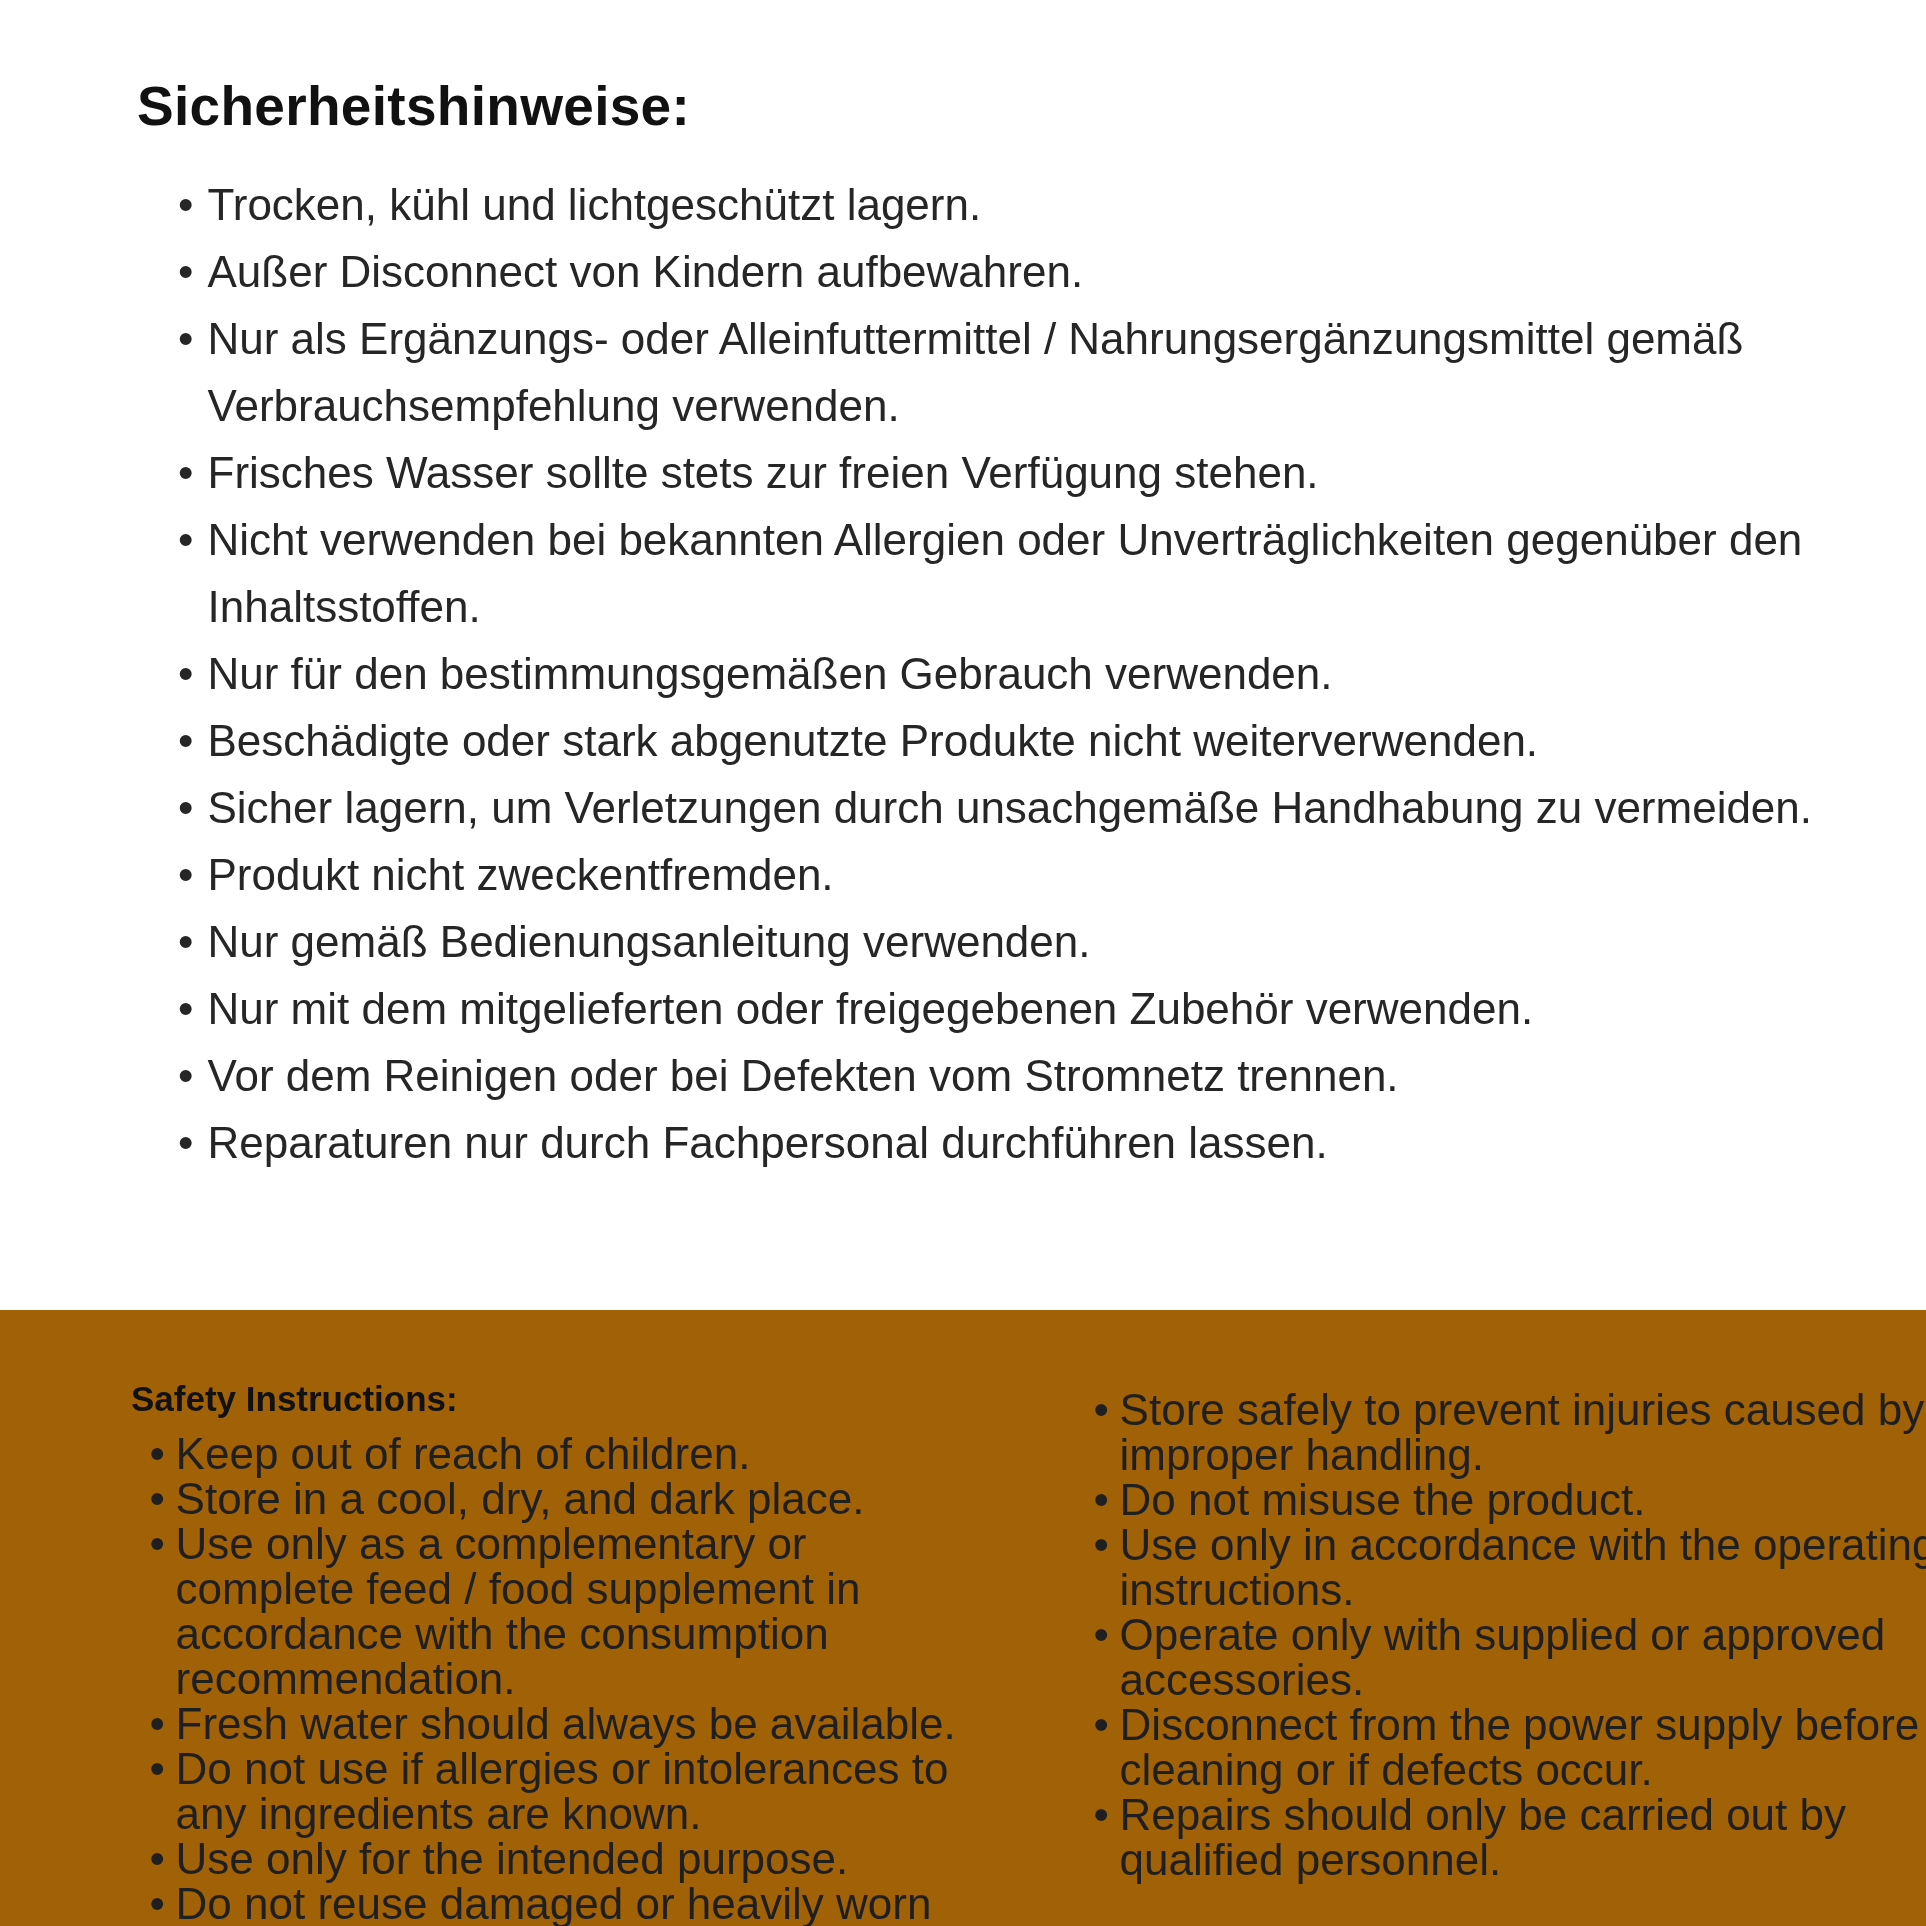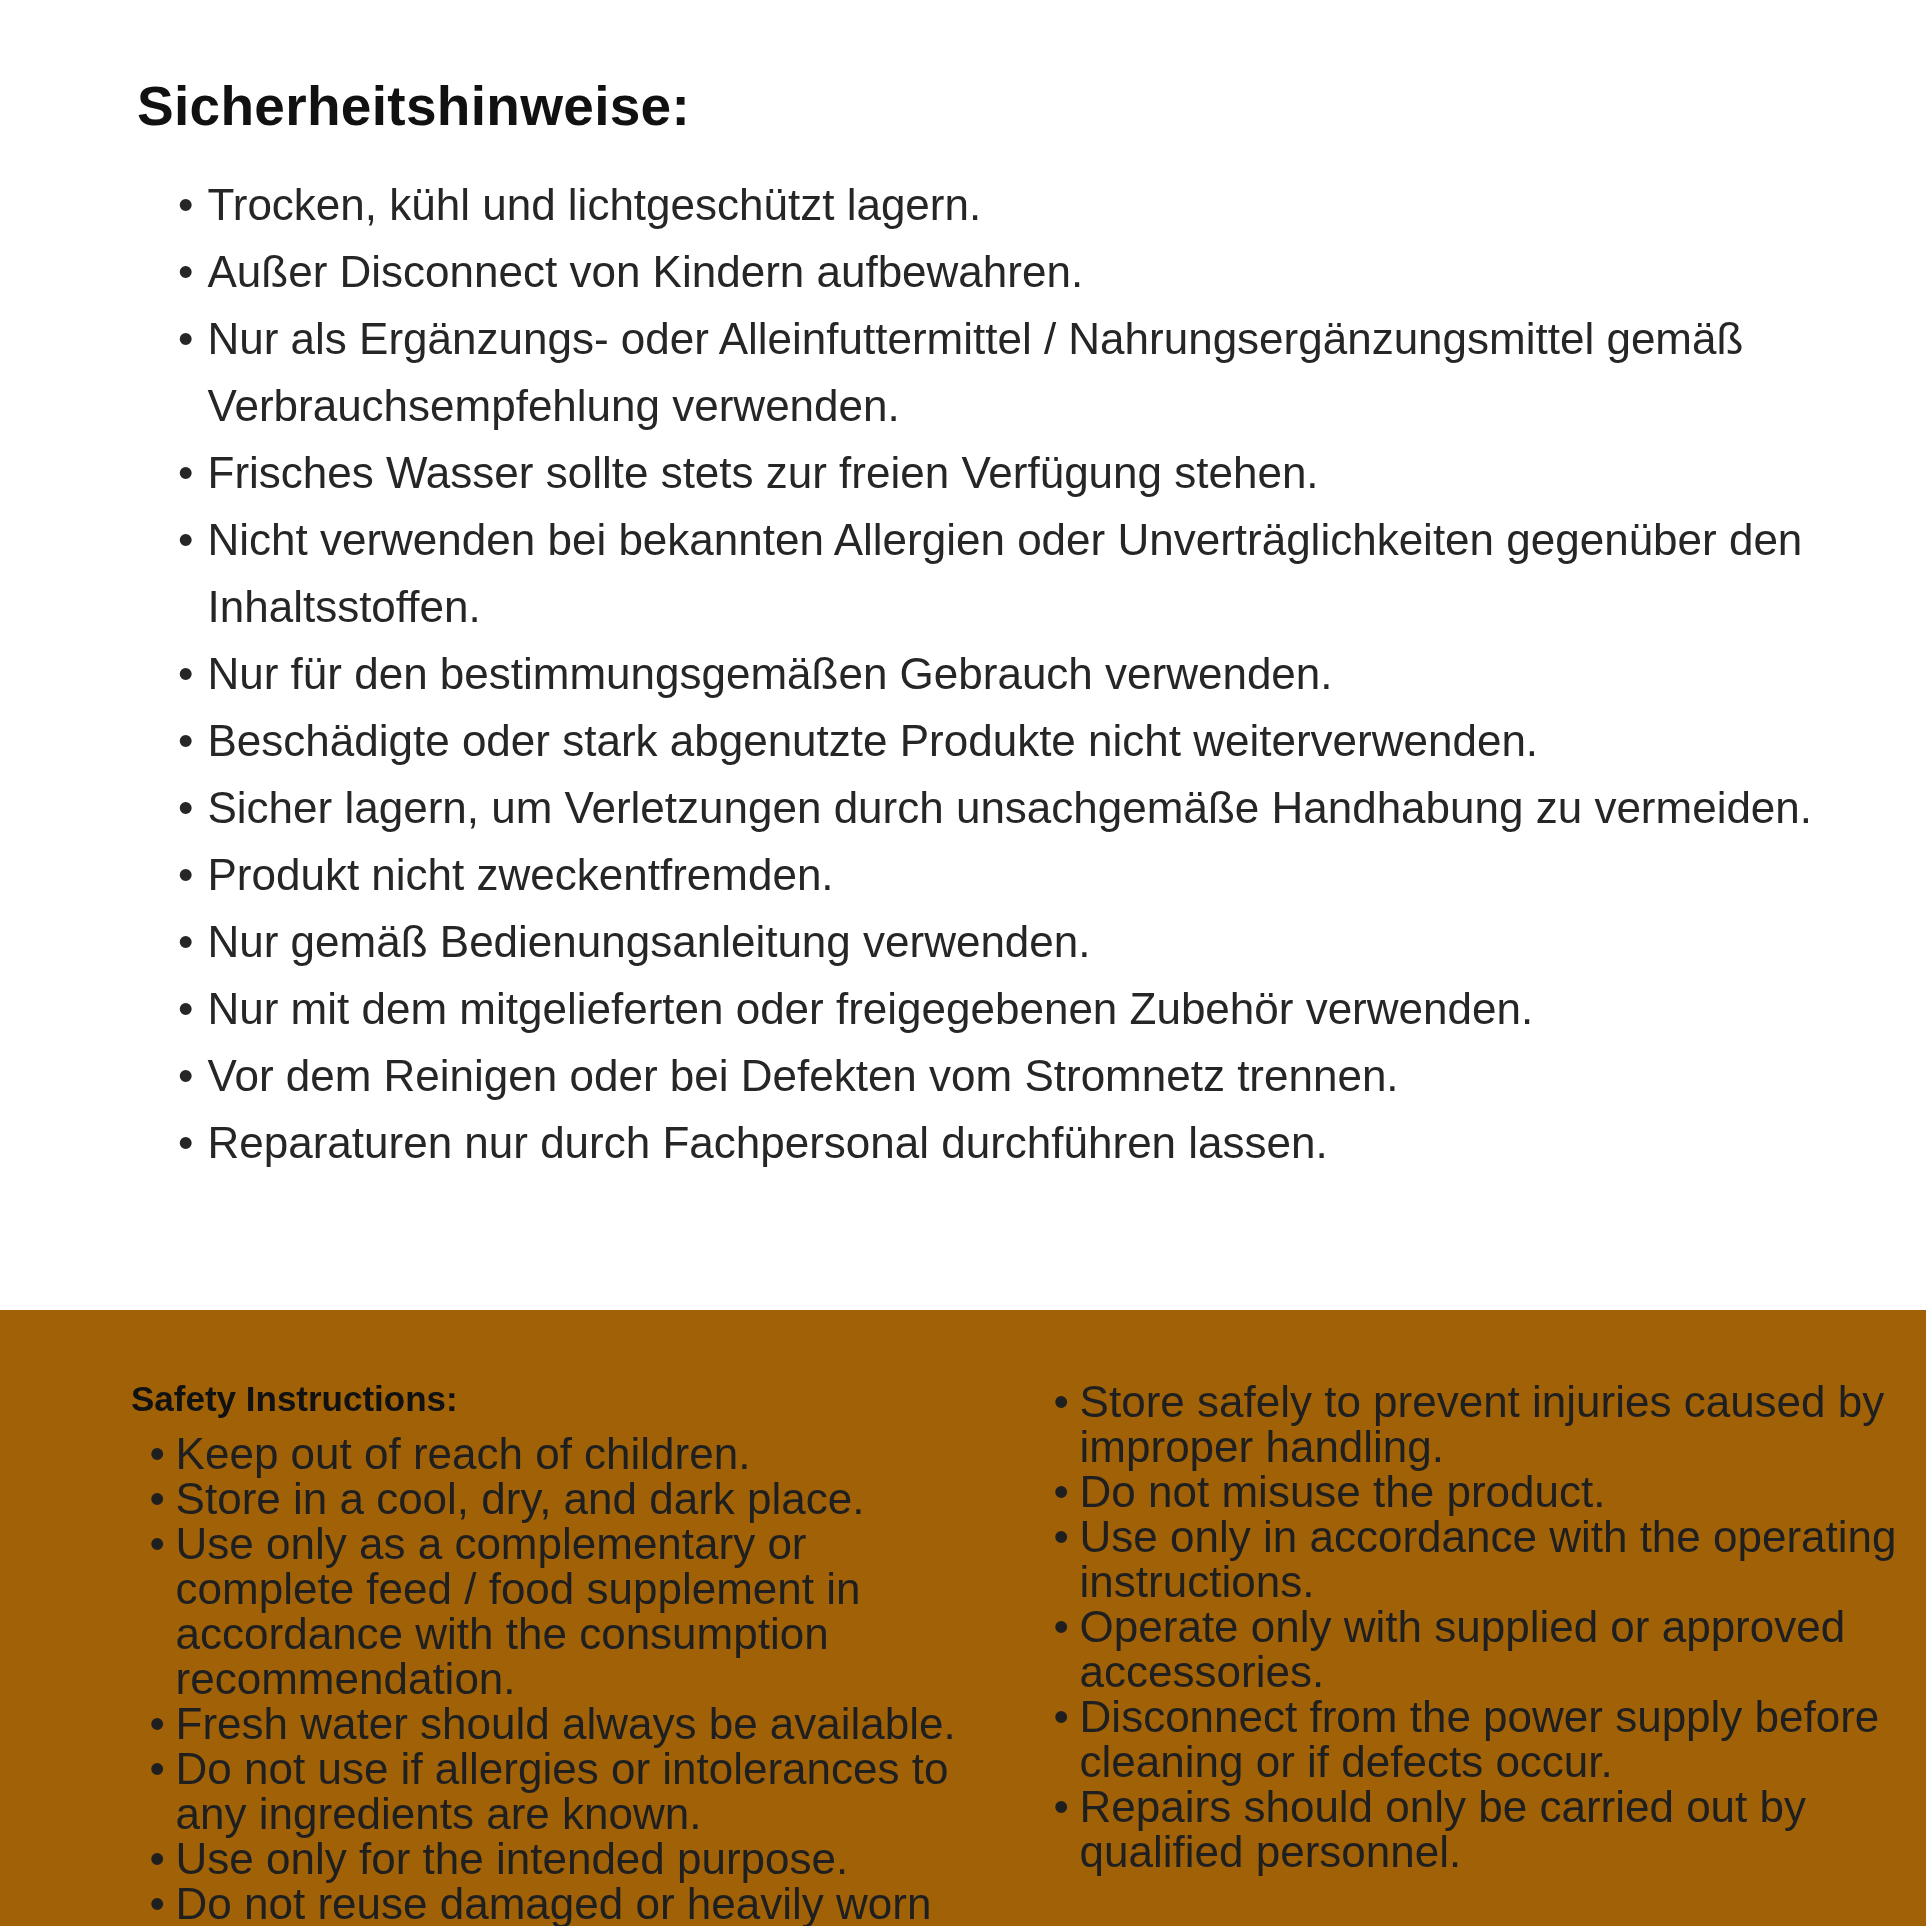--- a/index.html
+++ b/index.html
@@ -1,15 +1,15 @@
 <!DOCTYPE html>
 <html style="font-size:10.3px"><head>
 <meta charset="utf-8">
 <style>
-  * { box-sizing: border-box; }
+  * { box-sizing: border-box; gap: 40px; }
   html, body {
     margin: 0;
     padding: 0;
   }
   body {
     width: 1926px;
     height: 1926px;
     background: #ffffff;
     font-family: "Liberation Sans", "DejaVu Sans", sans-serif;
     color: #212121;
@@ -29,21 +29,21 @@
   }
   .german-title {
     margin: 0 0 33px 0;
     font-size: 55px;
     font-weight: 700;
     color: #111111;
     letter-spacing: 0.3px;
   }
   .bullet-list {
     list-style: none;
-    margin: 0;
+    margin: 8px;
     padding: 0;
   }
   .bullet-list.de {
     margin-left: 41px;
     width: 1644px;
     font-size: 44px;
     line-height: 67px;
     color: #262626;
   }
   .bullet-list.de > li {

